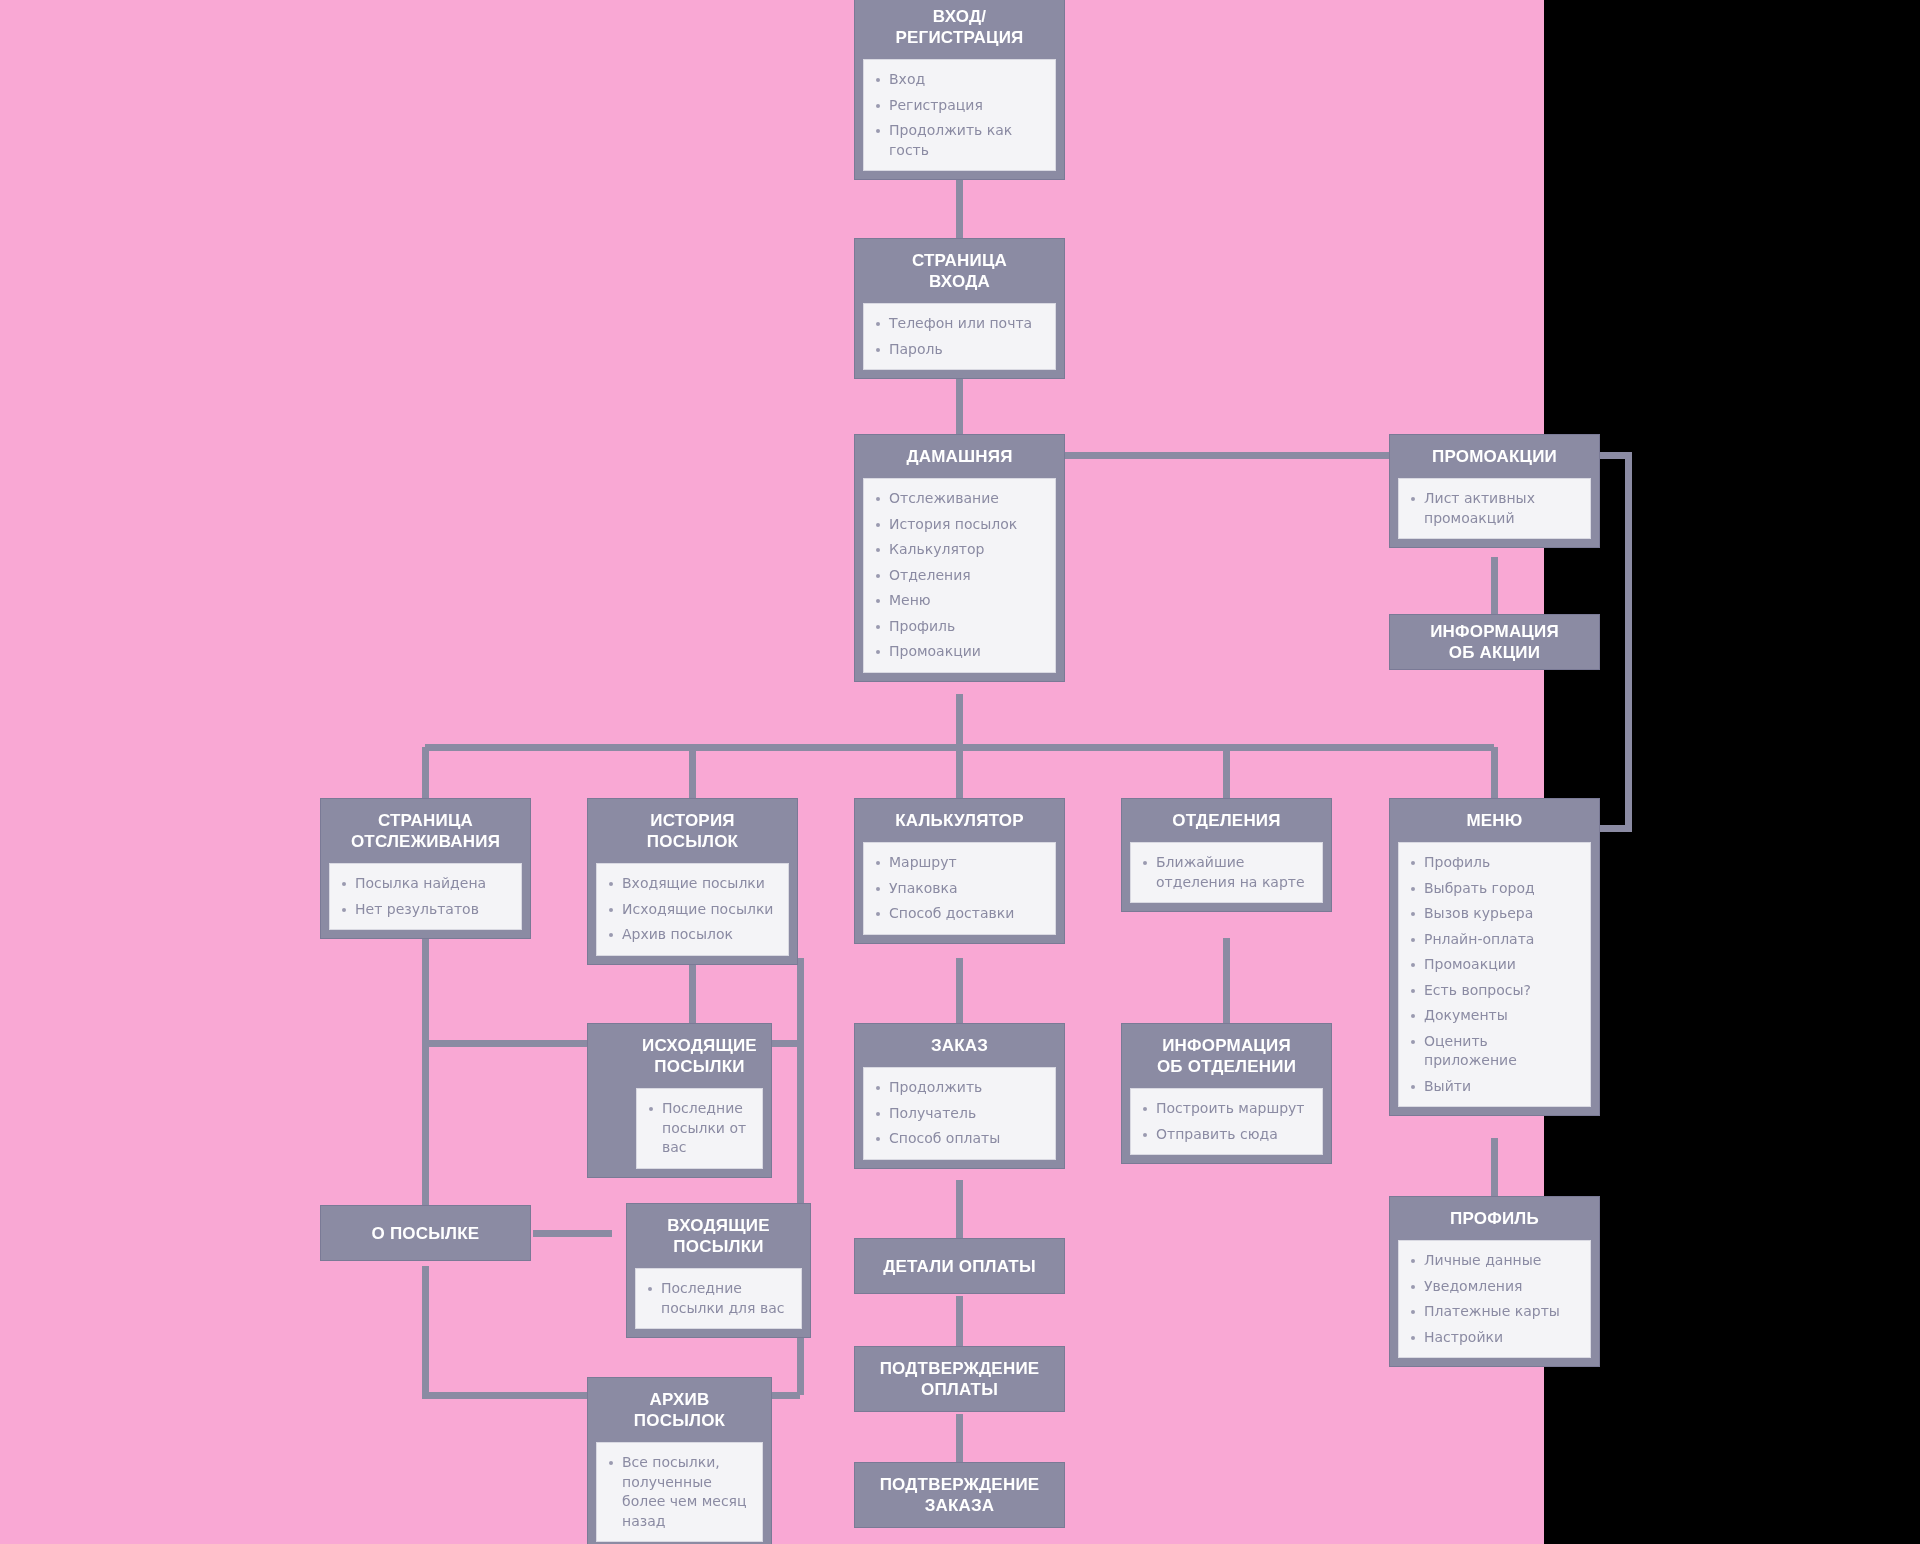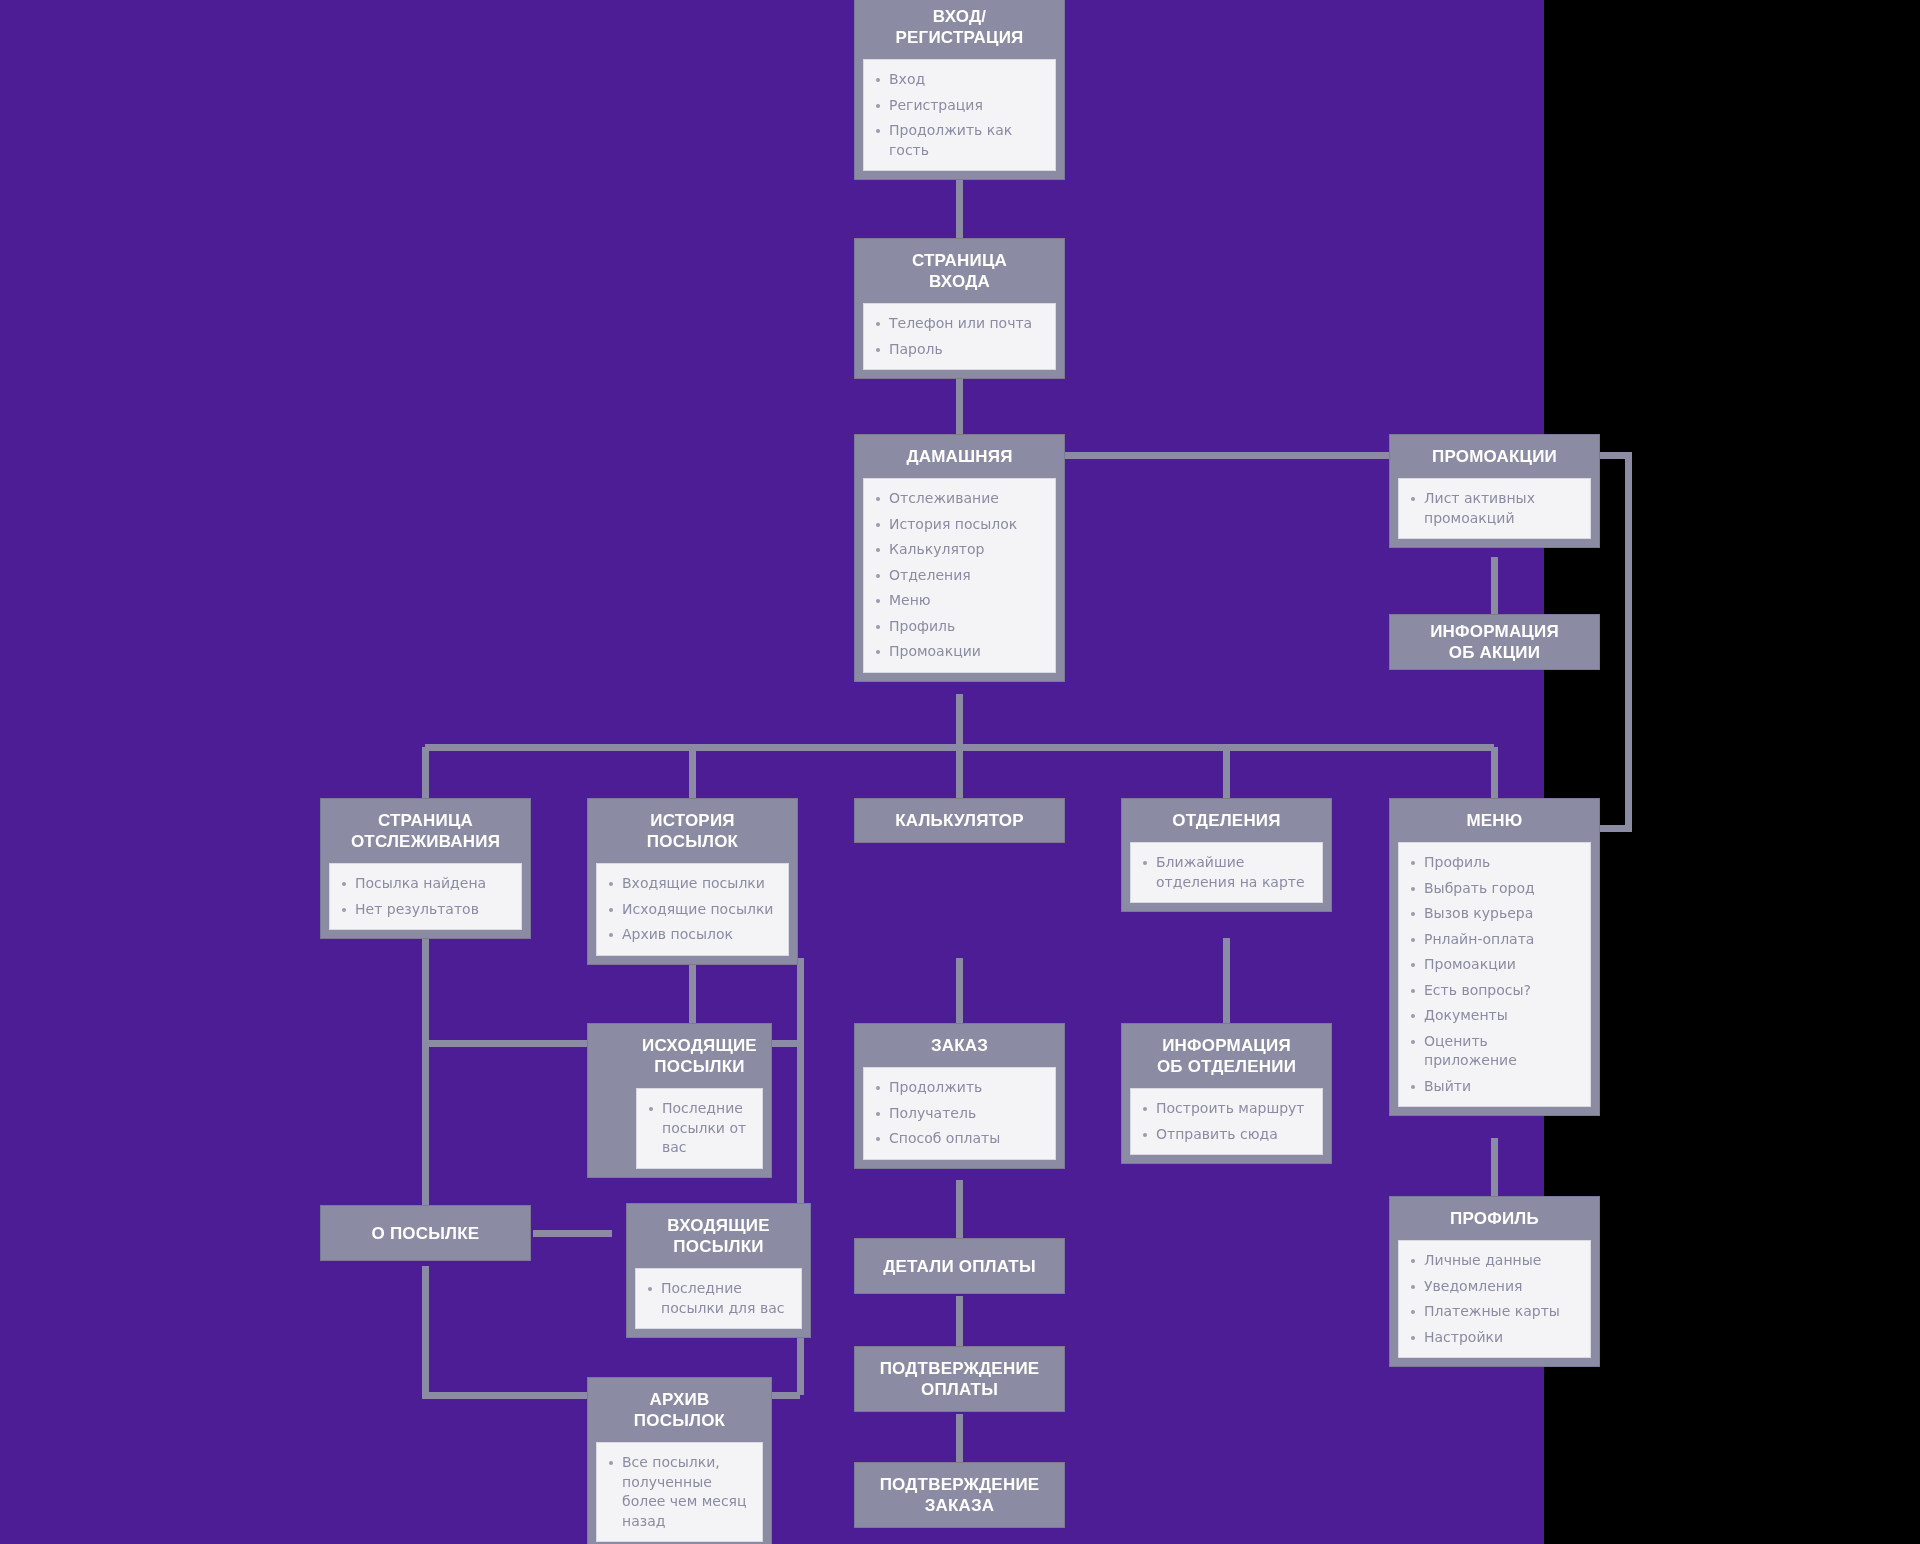--- a/index.html
+++ b/index.html
@@ -10,21 +10,21 @@
   body {
     width: 1920px;
     height: 1544px;
     overflow: hidden;
     font-family: "DejaVu Sans", sans-serif;
   }
   #canvas {
     position: relative;
     width: 1544px;
     height: 1544px;
-    background: #4c1d95;
+    background: #f9a8d4;
   }
   #wires {
     position: absolute;
     left: 0; top: 0;
     width: 1920px;
     height: 1544px;
     pointer-events: none;
   }
   .node {
     position: absolute;
@@ -203,20 +203,27 @@
       <ul>
           <li>Входящие посылки</li>
           <li>Исходящие посылки</li>
           <li>Архив посылок</li>
         </ul>
     </div>
   </div>
 
   <div class="node" style="left:854px; top:798px; width:211px;">
     <div class="node-title">КАЛЬКУЛЯТОР</div>
+    <div class="node-body">
+      <ul>
+          <li>Маршрут</li>
+          <li>Упаковка</li>
+          <li>Способ доставки</li>
+        </ul>
+    </div>
   </div>
 
   <div class="node" style="left:1121px; top:798px; width:211px;">
     <div class="node-title">ОТДЕЛЕНИЯ</div>
     <div class="node-body">
       <ul>
           <li>Ближайшие отделения на карте</li>
         </ul>
     </div>
   </div>

